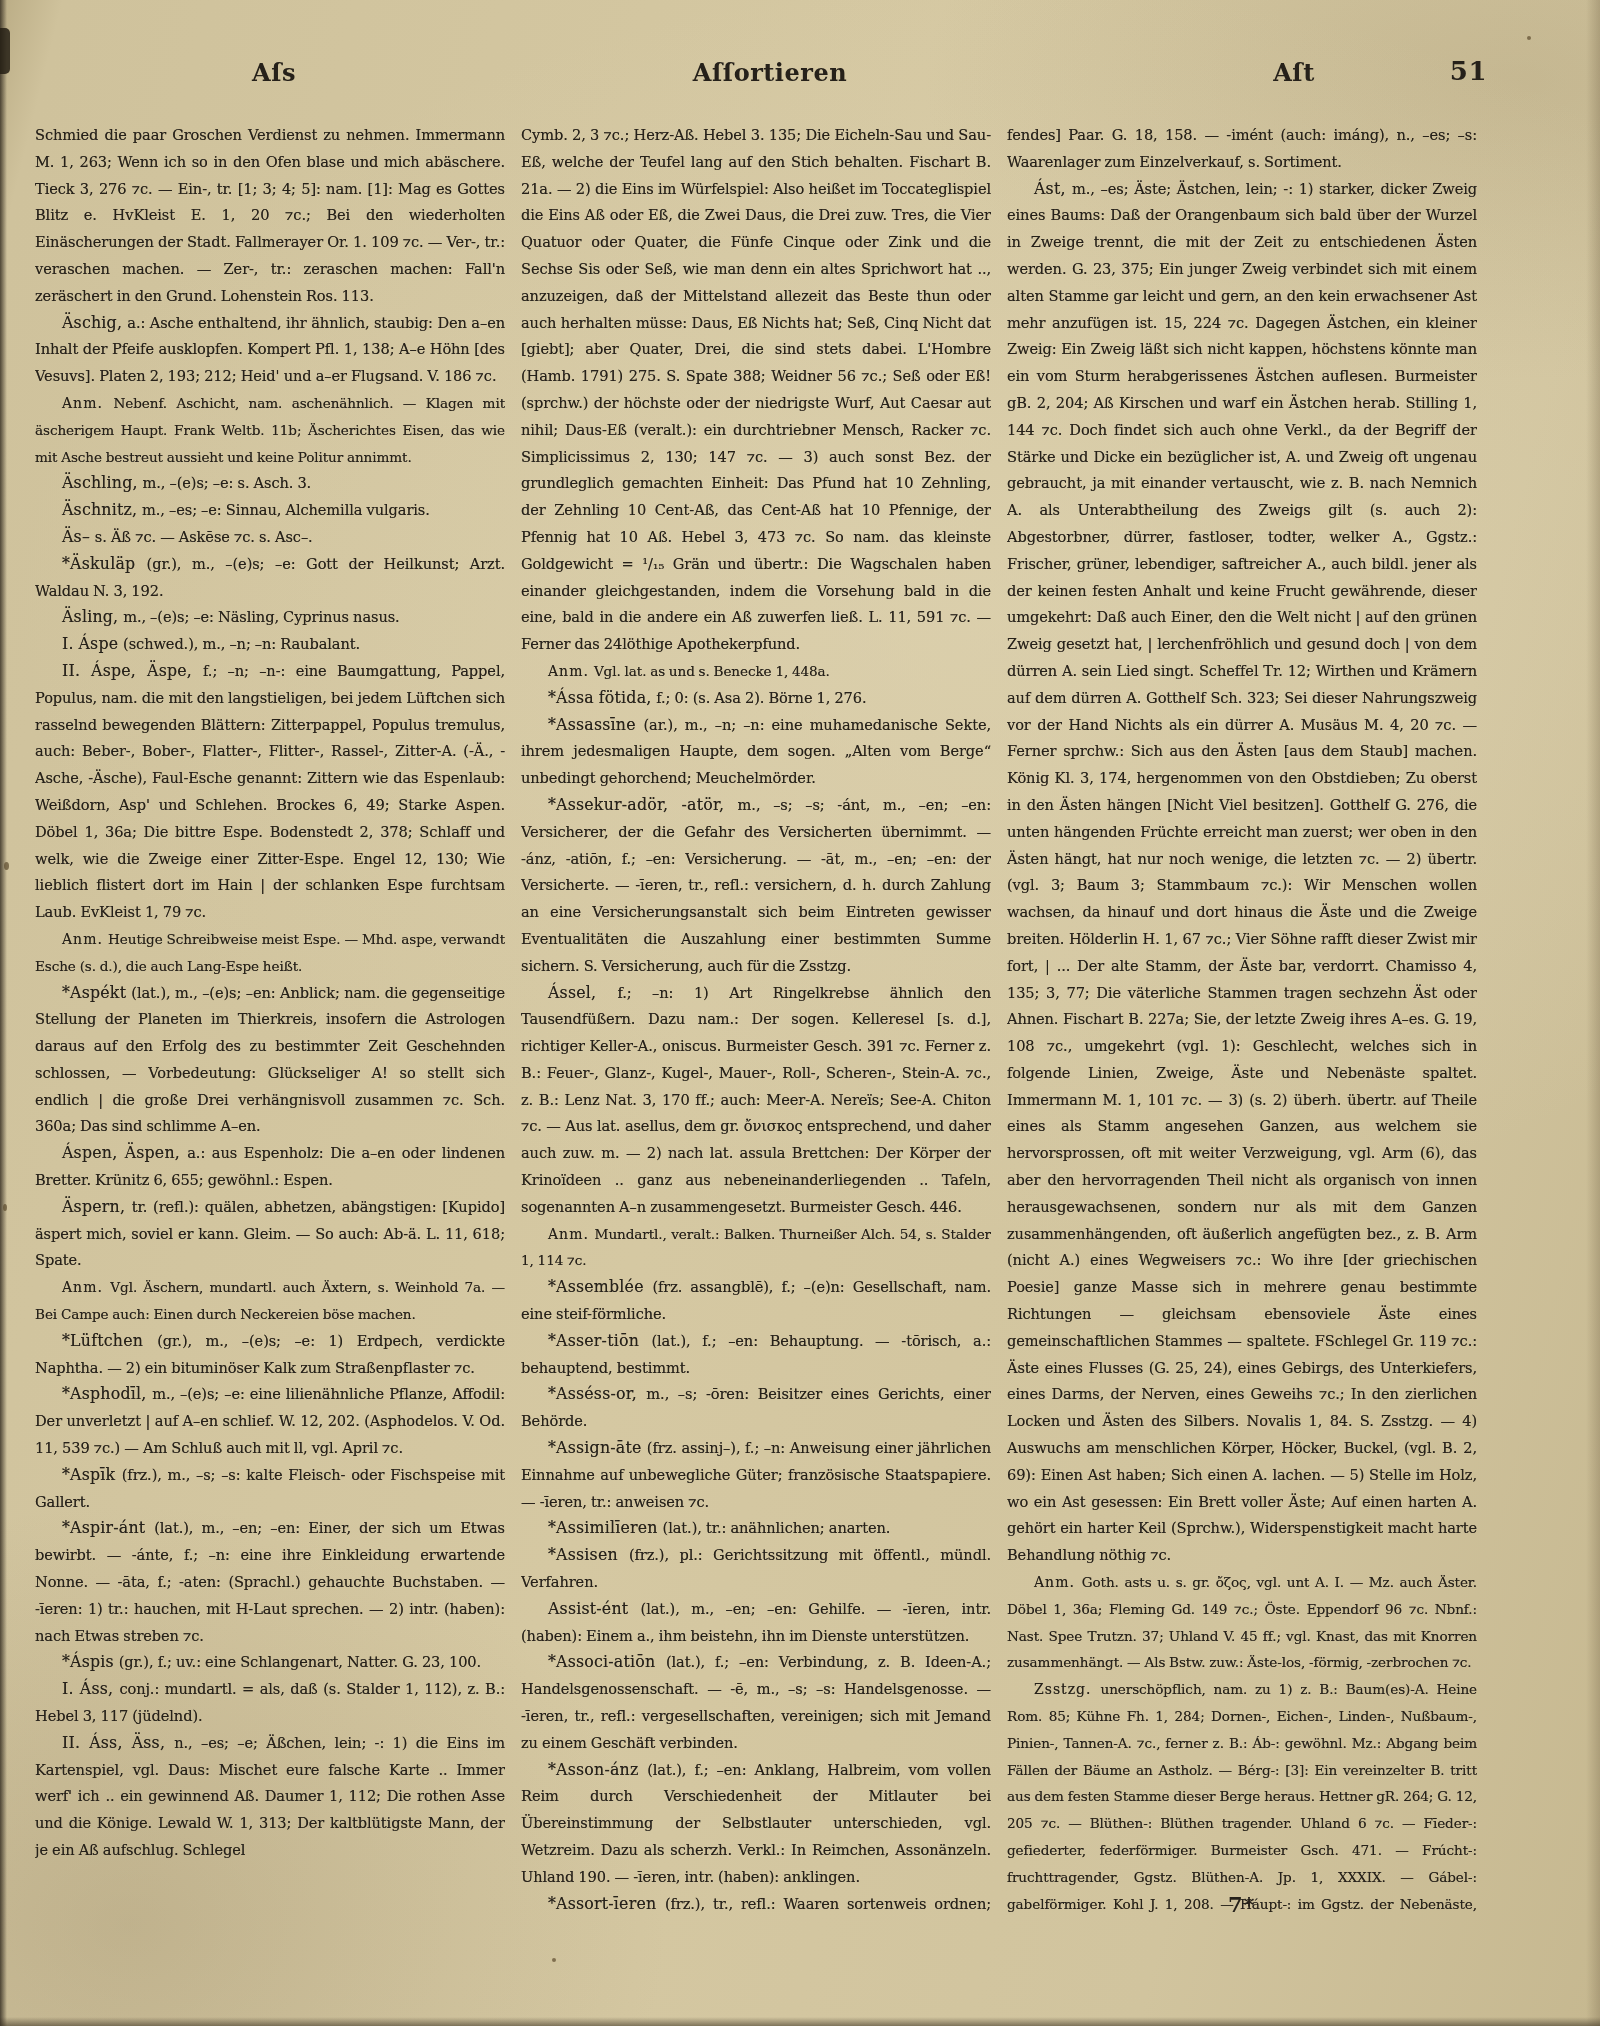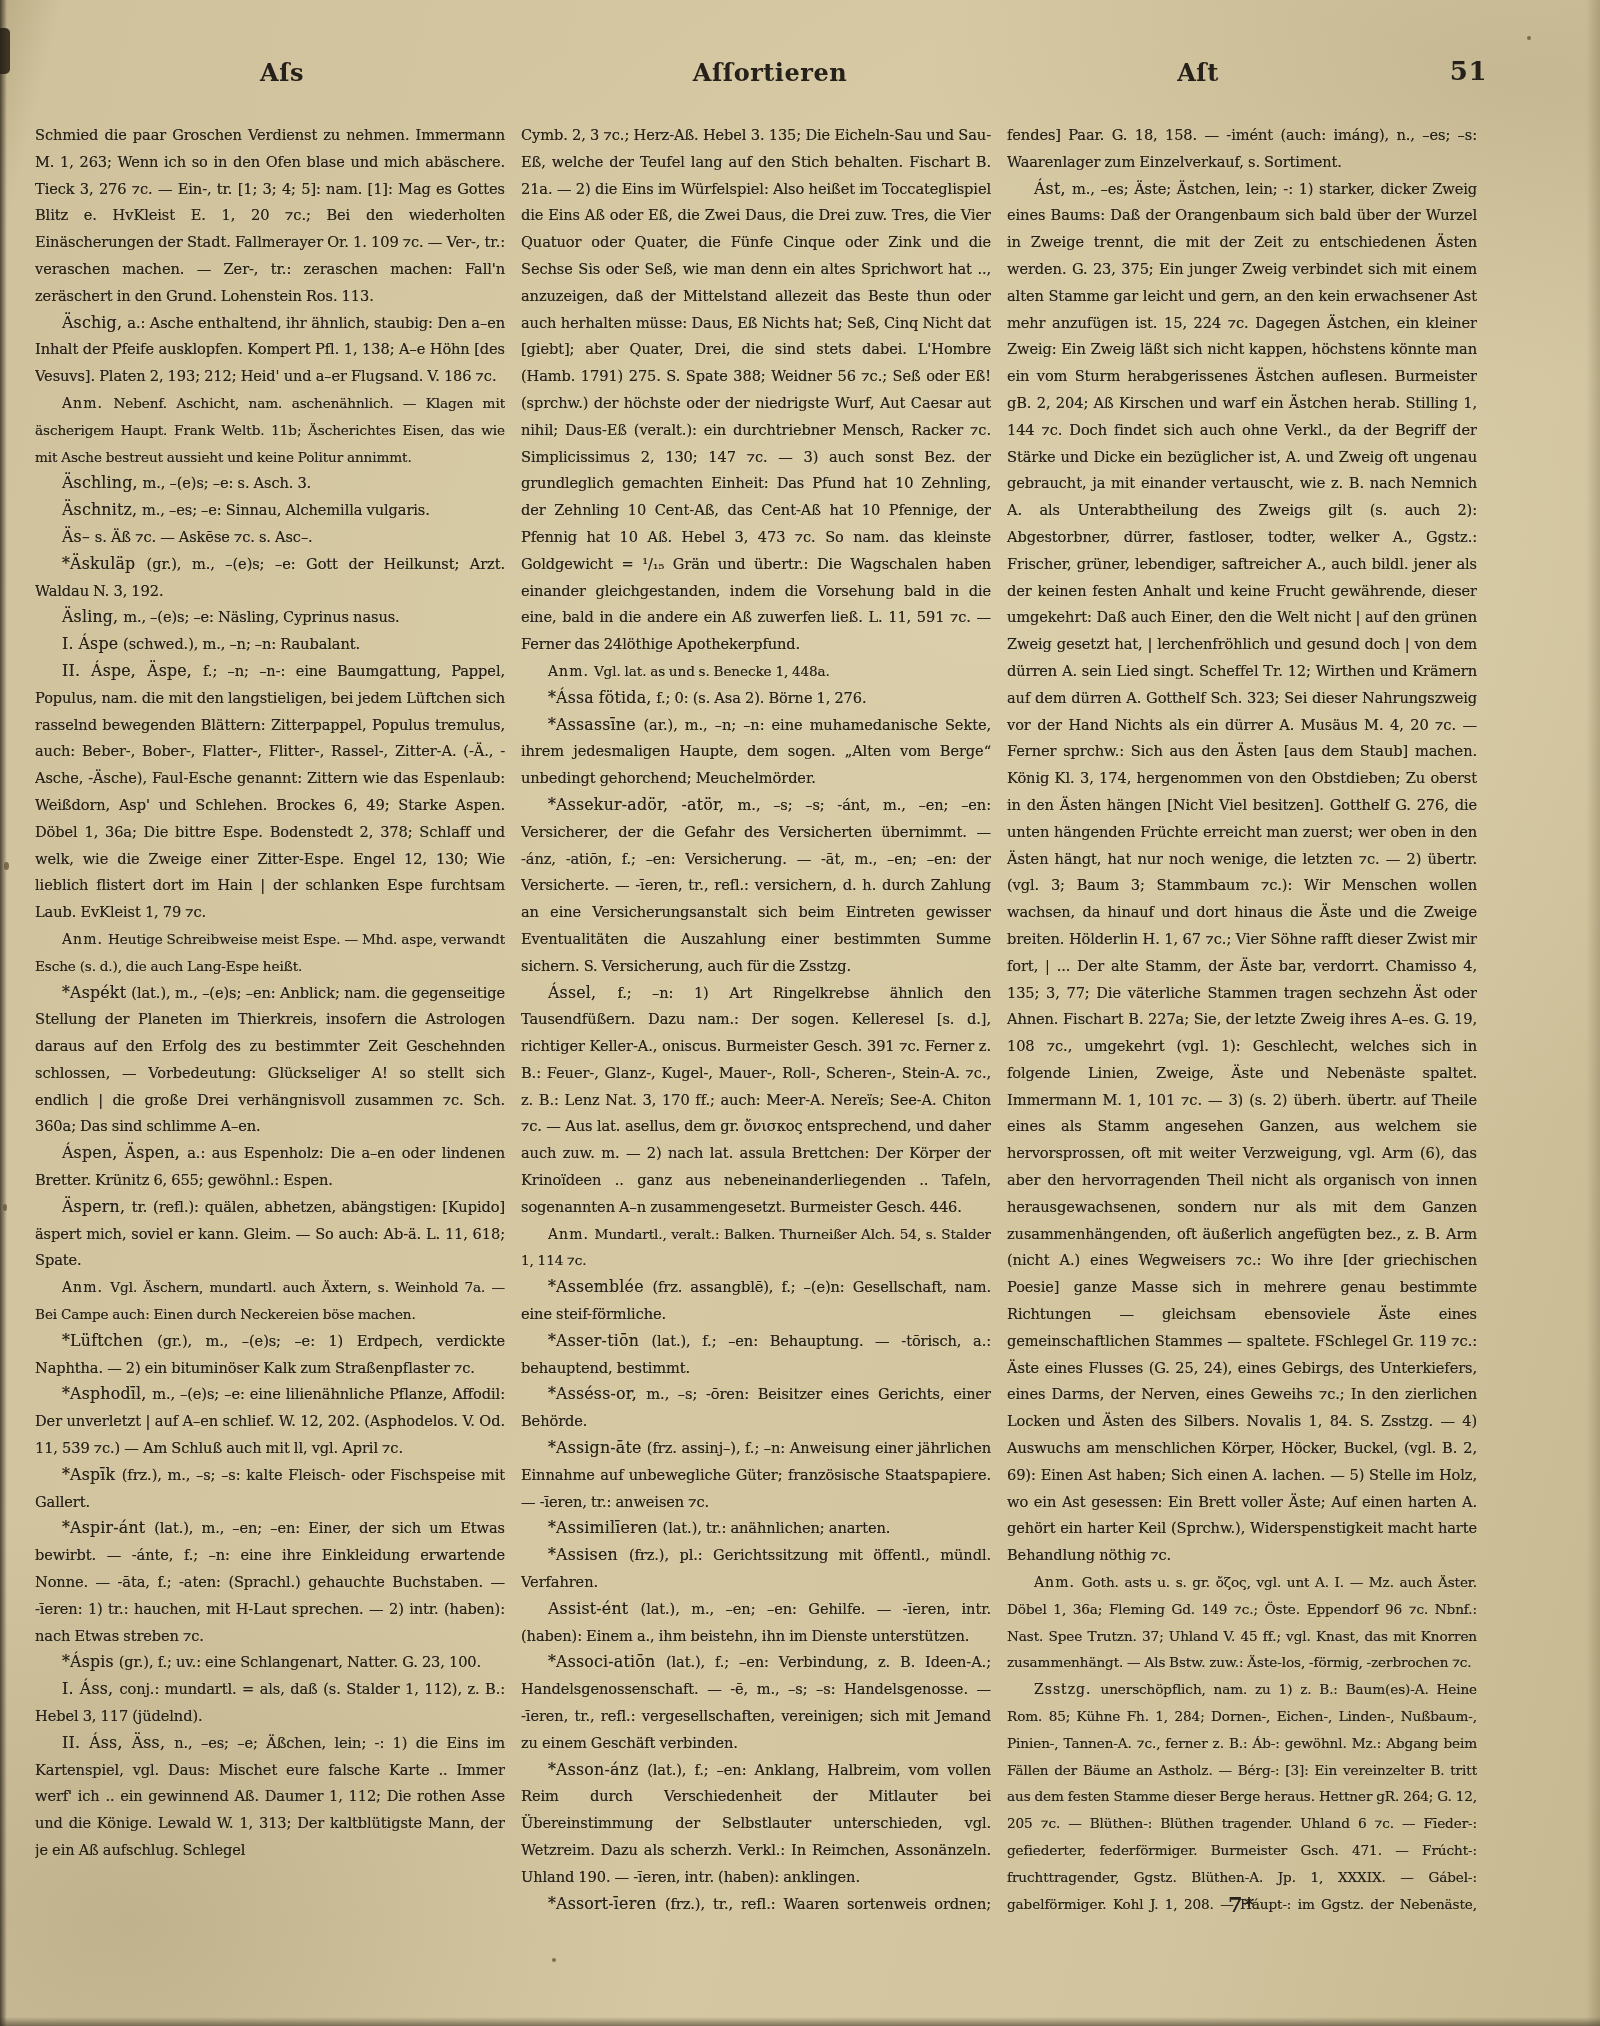--- a/index.html
+++ b/index.html
@@ -18,23 +18,23 @@
     background:linear-gradient(to right,#2f281d,rgba(47,40,29,0));opacity:.8;}
   .edge-bottom{position:absolute;left:0;bottom:0;width:100%;height:9px;
     background:linear-gradient(to top,rgba(56,47,32,.55),rgba(56,47,32,0));}
   .edge-right{position:absolute;right:0;top:0;width:14px;height:100%;
     background:linear-gradient(to left,rgba(120,105,75,.35),rgba(0,0,0,0));}
   .corner-mark{position:absolute;left:0;top:28px;width:10px;height:46px;background:#241e14;border-radius:0 5px 5px 0;opacity:.85;}
   .speck{position:absolute;background:#5d4c2e;border-radius:50%;opacity:.7;}
   .running-head{position:absolute;left:35px;top:58px;width:1452px;height:42px;
     font-weight:bold;font-size:24px;letter-spacing:.5px;}
   .head-item{position:absolute;top:0;width:470px;text-align:center;}
-  .head-left{left:12px;}
+  .head-left{left:4px;}
   .head-center{left:500px;}
-  .head-right{left:928px;}
+  .head-right{left:1024px;}
   .page-number{position:absolute;right:0;top:-2px;font-size:26px;font-weight:bold;}
   .text-block{position:absolute;left:35px;top:122px;width:1452px;height:1800px;
     display:flex;gap:16px;overflow:hidden;}
   .col{width:470px;height:100%;overflow:hidden;text-align:justify;}
   .para{margin:0;font-size:14.6px;line-height:26.8px;text-indent:27px;
     letter-spacing:-0.1px;word-spacing:-0.4px;
     text-shadow:0 0 .4px rgba(38,33,26,.55);}
   .para.cont{text-indent:0;}
   .para.anm{font-size:13.6px;}
   .hw{font-weight:normal;font-size:15.8px;line-height:1;letter-spacing:.2px;}

